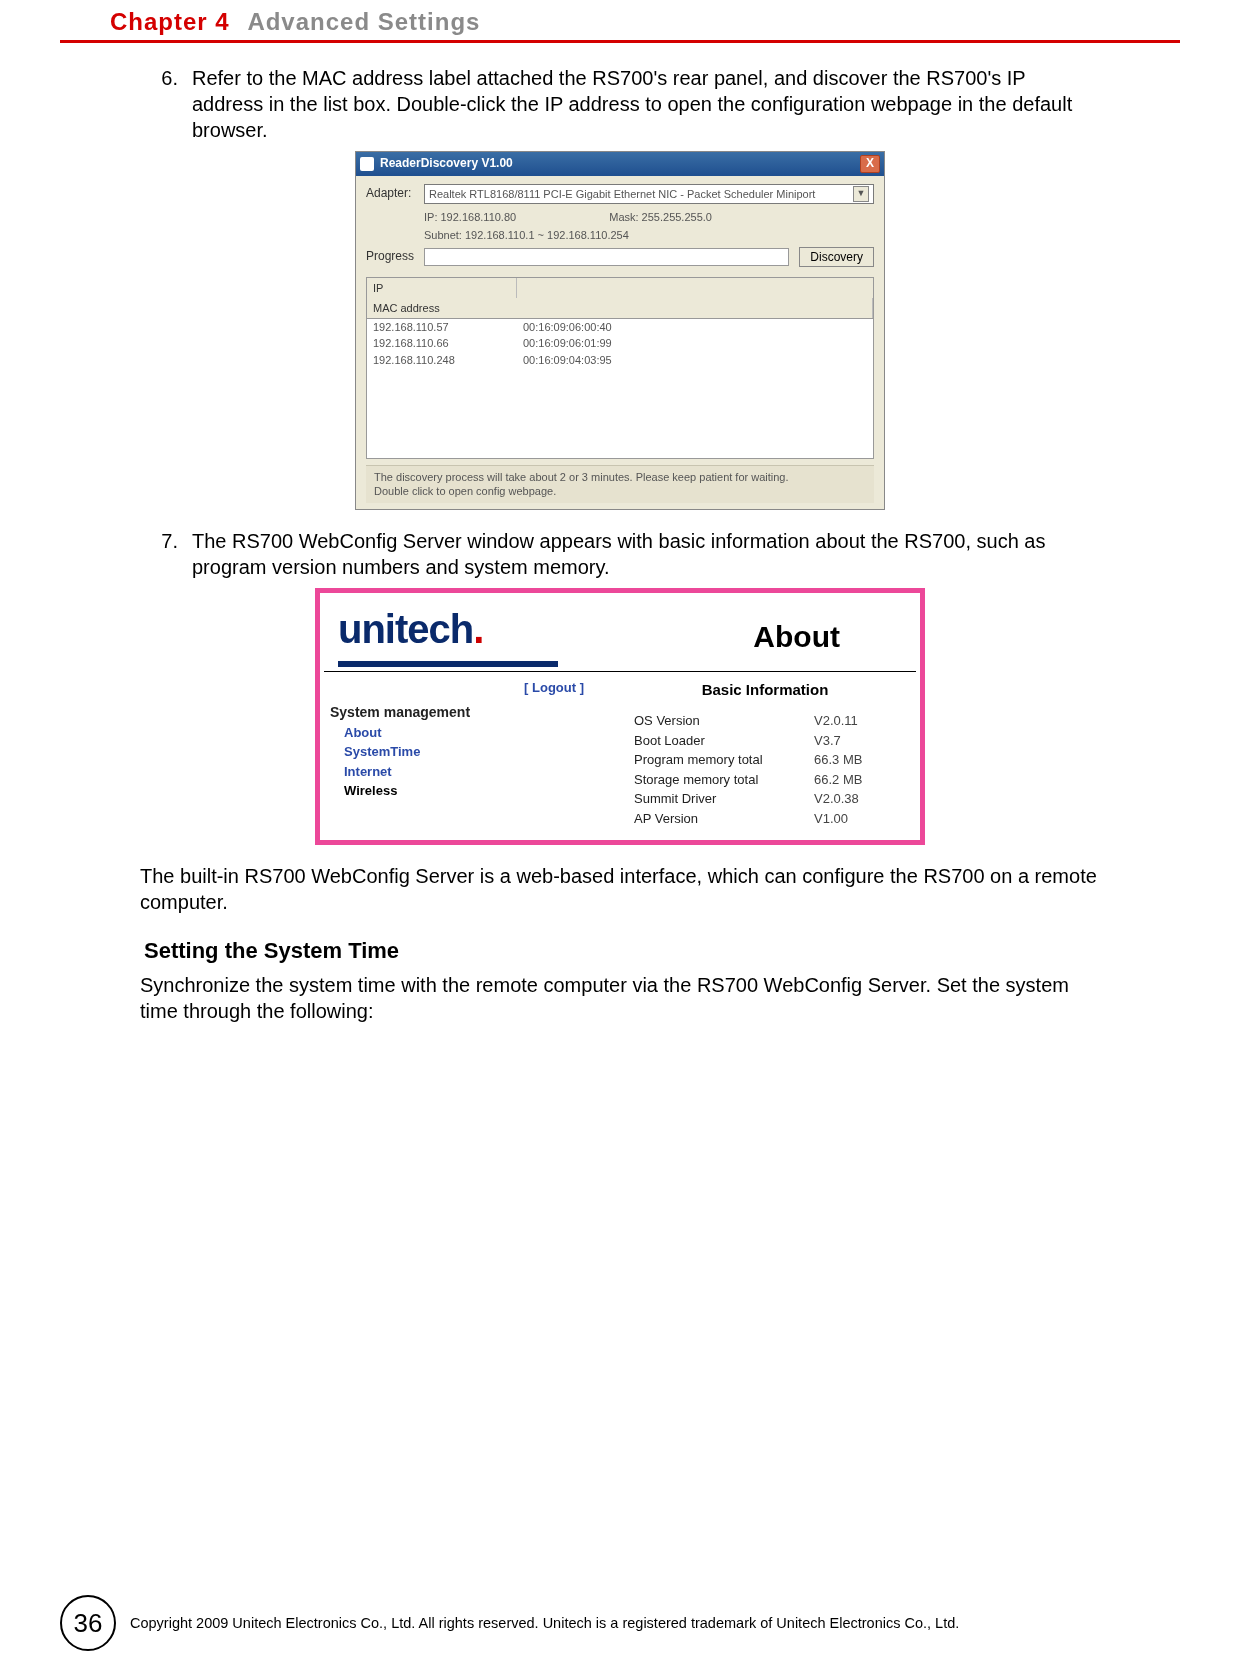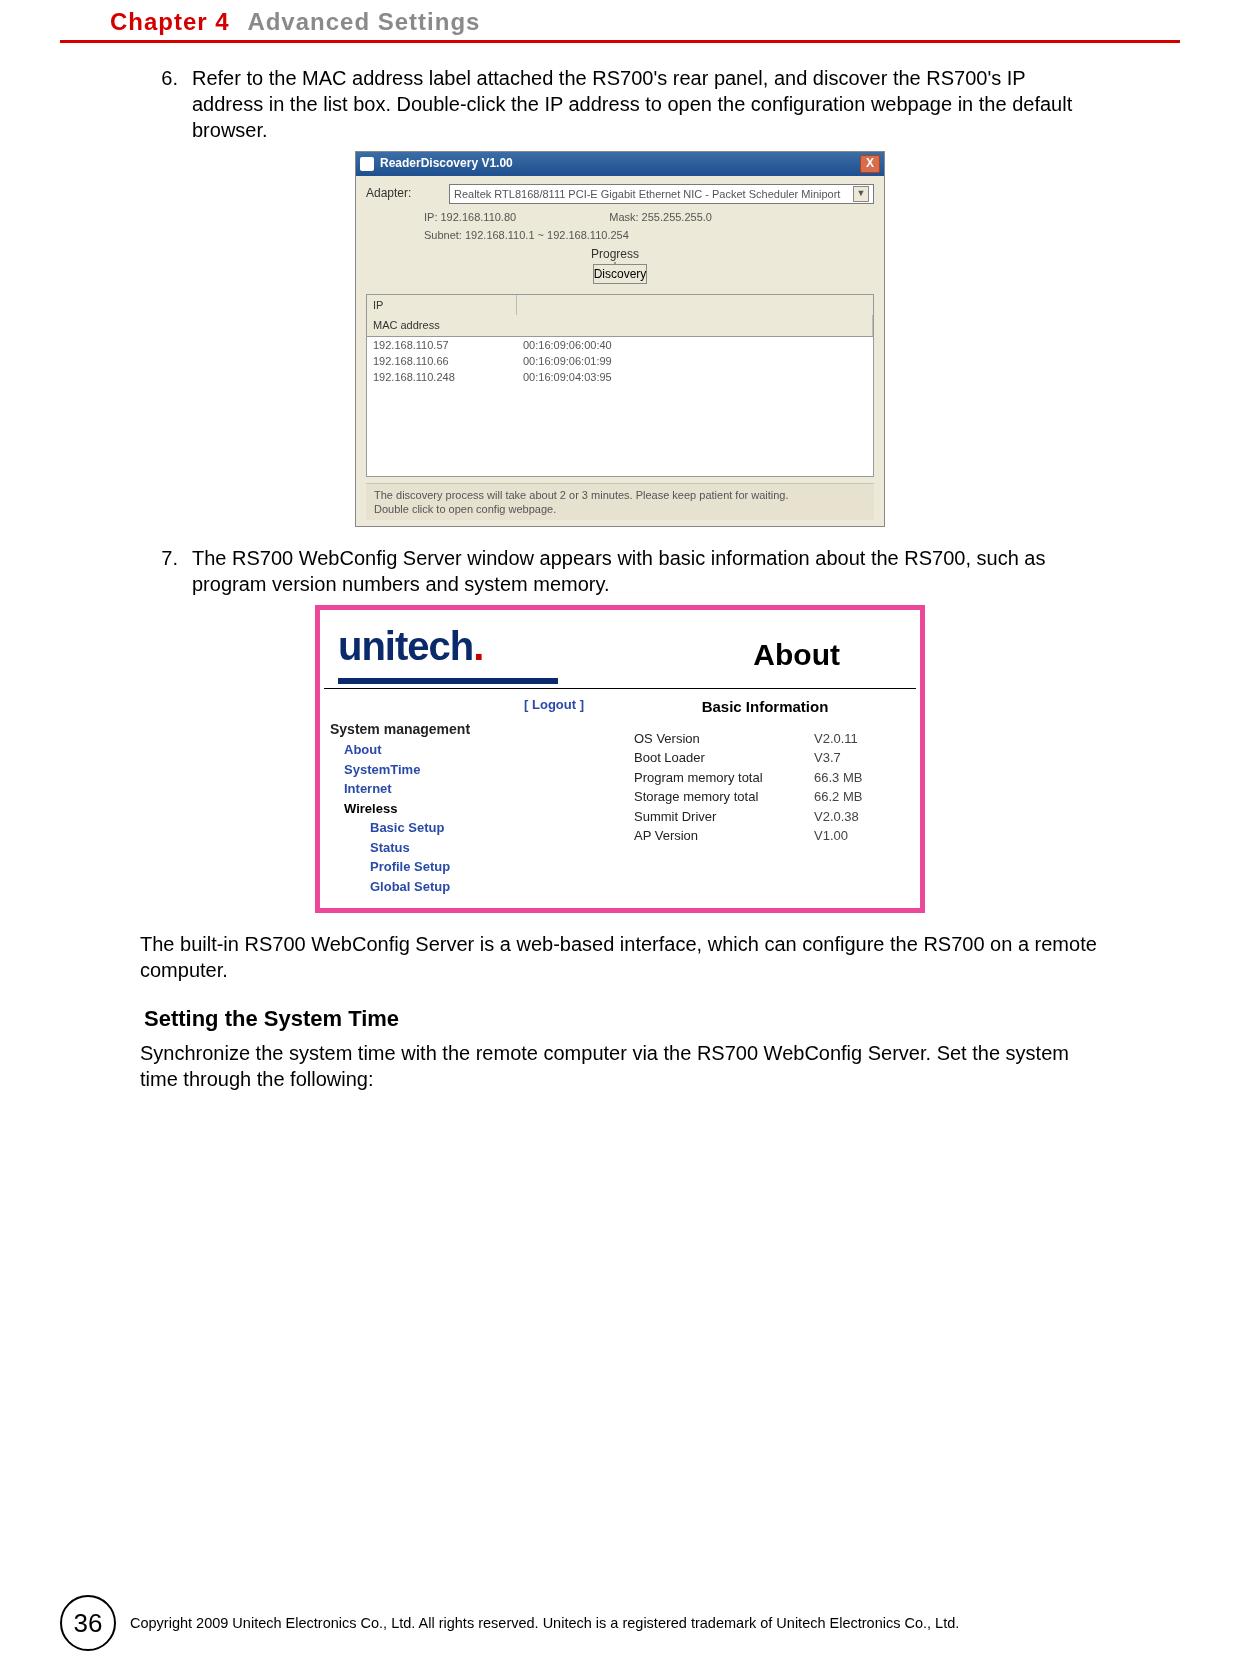--- a/index.html
+++ b/index.html
@@ -65,49 +65,49 @@
     background: #d96c4a;
     border: 1px solid #b04020;
     color: #fff;
     font-weight: bold;
     font-size: 12px;
     line-height: 14px;
     text-align: center;
     border-radius: 2px;
   }
   .rd-body { padding: 8px 10px 6px 10px; }
-  .rd-row { display: flex; align-items: center; margin-bottom: 6px; gap: 25px; }
+  .rd-row { display: flex; align-items: center; margin-bottom: 6px; }
   .rd-lbl { width: 58px; }
   .rd-combo {
     flex: 1;
     border: 1px solid #7a7a7a;
     background: #fff;
     height: 20px;
     display: flex;
     align-items: center;
     padding: 0 4px;
     font-size: 11px;
     color: #555;
   }
   .rd-combo .dd {
     width: 16px; height: 16px; border: 1px solid #888;
     background: #ece9d8; margin-left: auto;
     display:flex; align-items:center; justify-content:center;
     font-size:9px;
   }
   .rd-info { padding-left: 58px; font-size: 11px; color: #555; margin-bottom: 4px; }
   .rd-info span.mask { margin-left: 90px; }
-  .rd-prog-row { display: flex; align-items: center; margin-top: 0; flex-direction: column; }
+  .rd-prog-row { display: flex; align-items: center; margin-top: 0; }
   .rd-prog {
     flex: 1; height: 18px; border: 1px solid #999;
     background: #fff; margin: 0 10px 0 0;
   }
   .rd-btn {
     border: 1px solid #888; background: #ece9d8;
-    padding: 2px 0; font-size: 12px;
+    padding: 2px 10px; font-size: 12px;
   }
   .rd-list-hdr {
     display: flex; border: 1px solid #999;
     background: #ece9d8; margin-top: 10px; flex-direction: column;
   }
   .rd-list-hdr div {
     padding: 3px 6px; font-size: 11px; color: #333;
     border-right: 1px solid #bbb;
   }
   .rd-col-ip { width: 150px; }
@@ -285,26 +285,20 @@
         </div>
         <div class="wc-divider"></div>
         <div class="wc-body">
           <div class="wc-left">
             <div class="wc-logout">[ Logout ]</div>
             <div class="wc-head">System management</div>
             <div class="wc-link">About</div>
             <div class="wc-link">SystemTime</div>
             <div class="wc-link">Internet</div>
             <div class="wc-link black">Wireless</div>
-            <div class="wc-sub">
-              <div class="wc-link">Basic Setup</div>
-              <div class="wc-link">Status</div>
-              <div class="wc-link">Profile Setup</div>
-              <div class="wc-link">Global Setup</div>
-            </div>
           </div>
           <div class="wc-right">
             <div class="wc-bi-head">Basic Information</div>
             <div class="wc-bi-row">
                 <span class="k">OS Version</span>
                 <span class="v">V2.0.11</span>
               </div>
             <div class="wc-bi-row">
                 <span class="k">Boot Loader</span>
                 <span class="v">V3.7</span>

